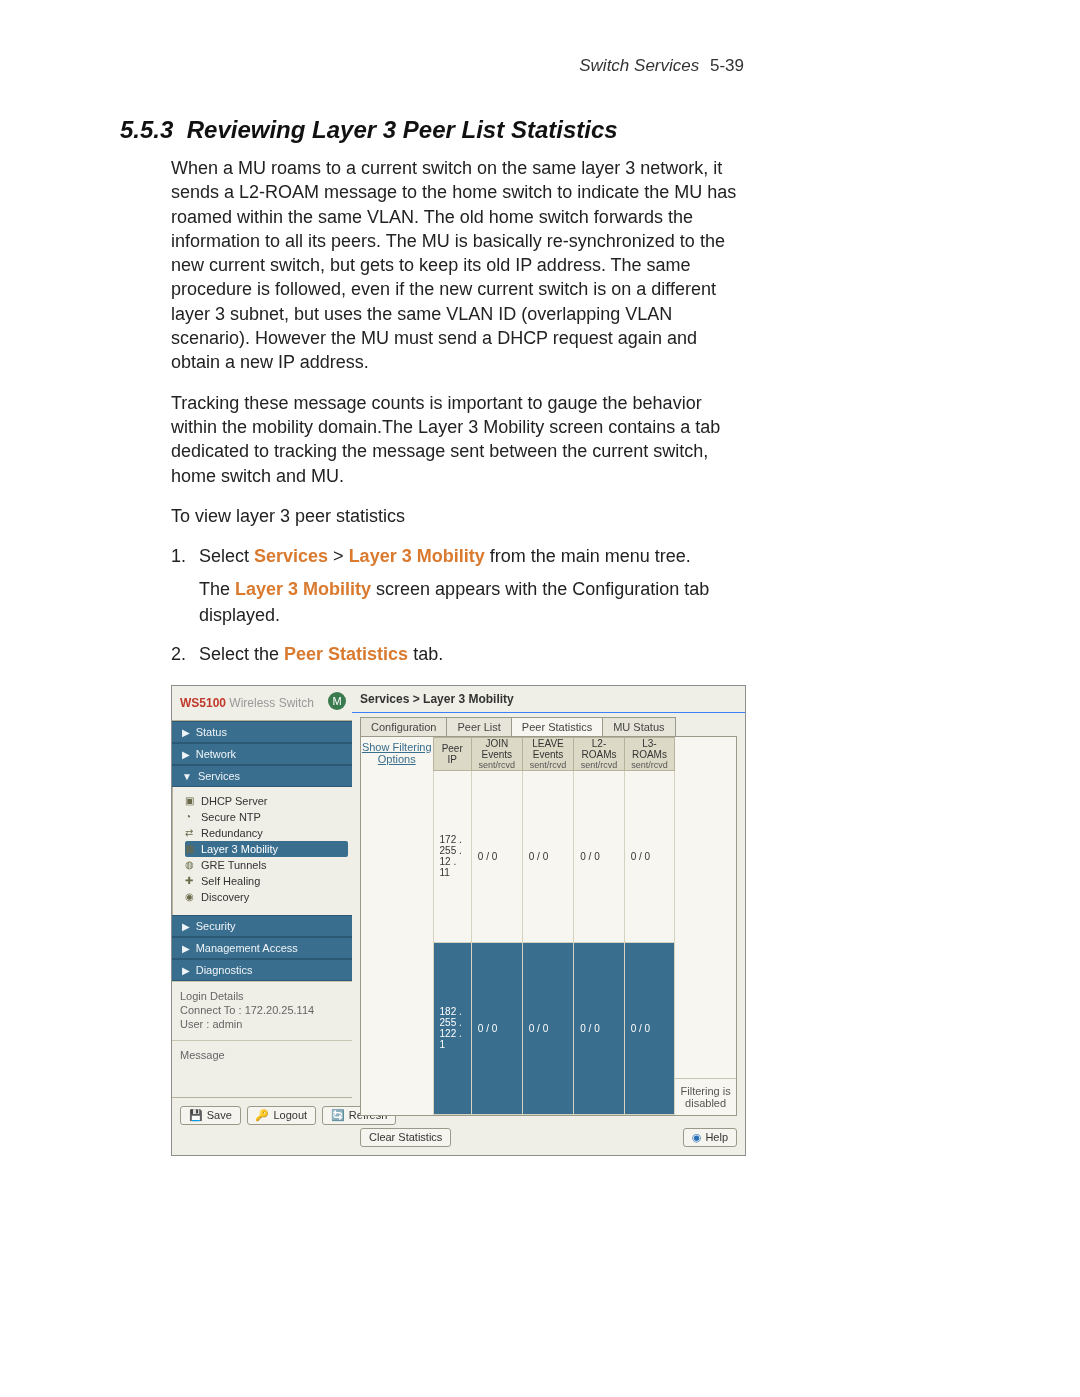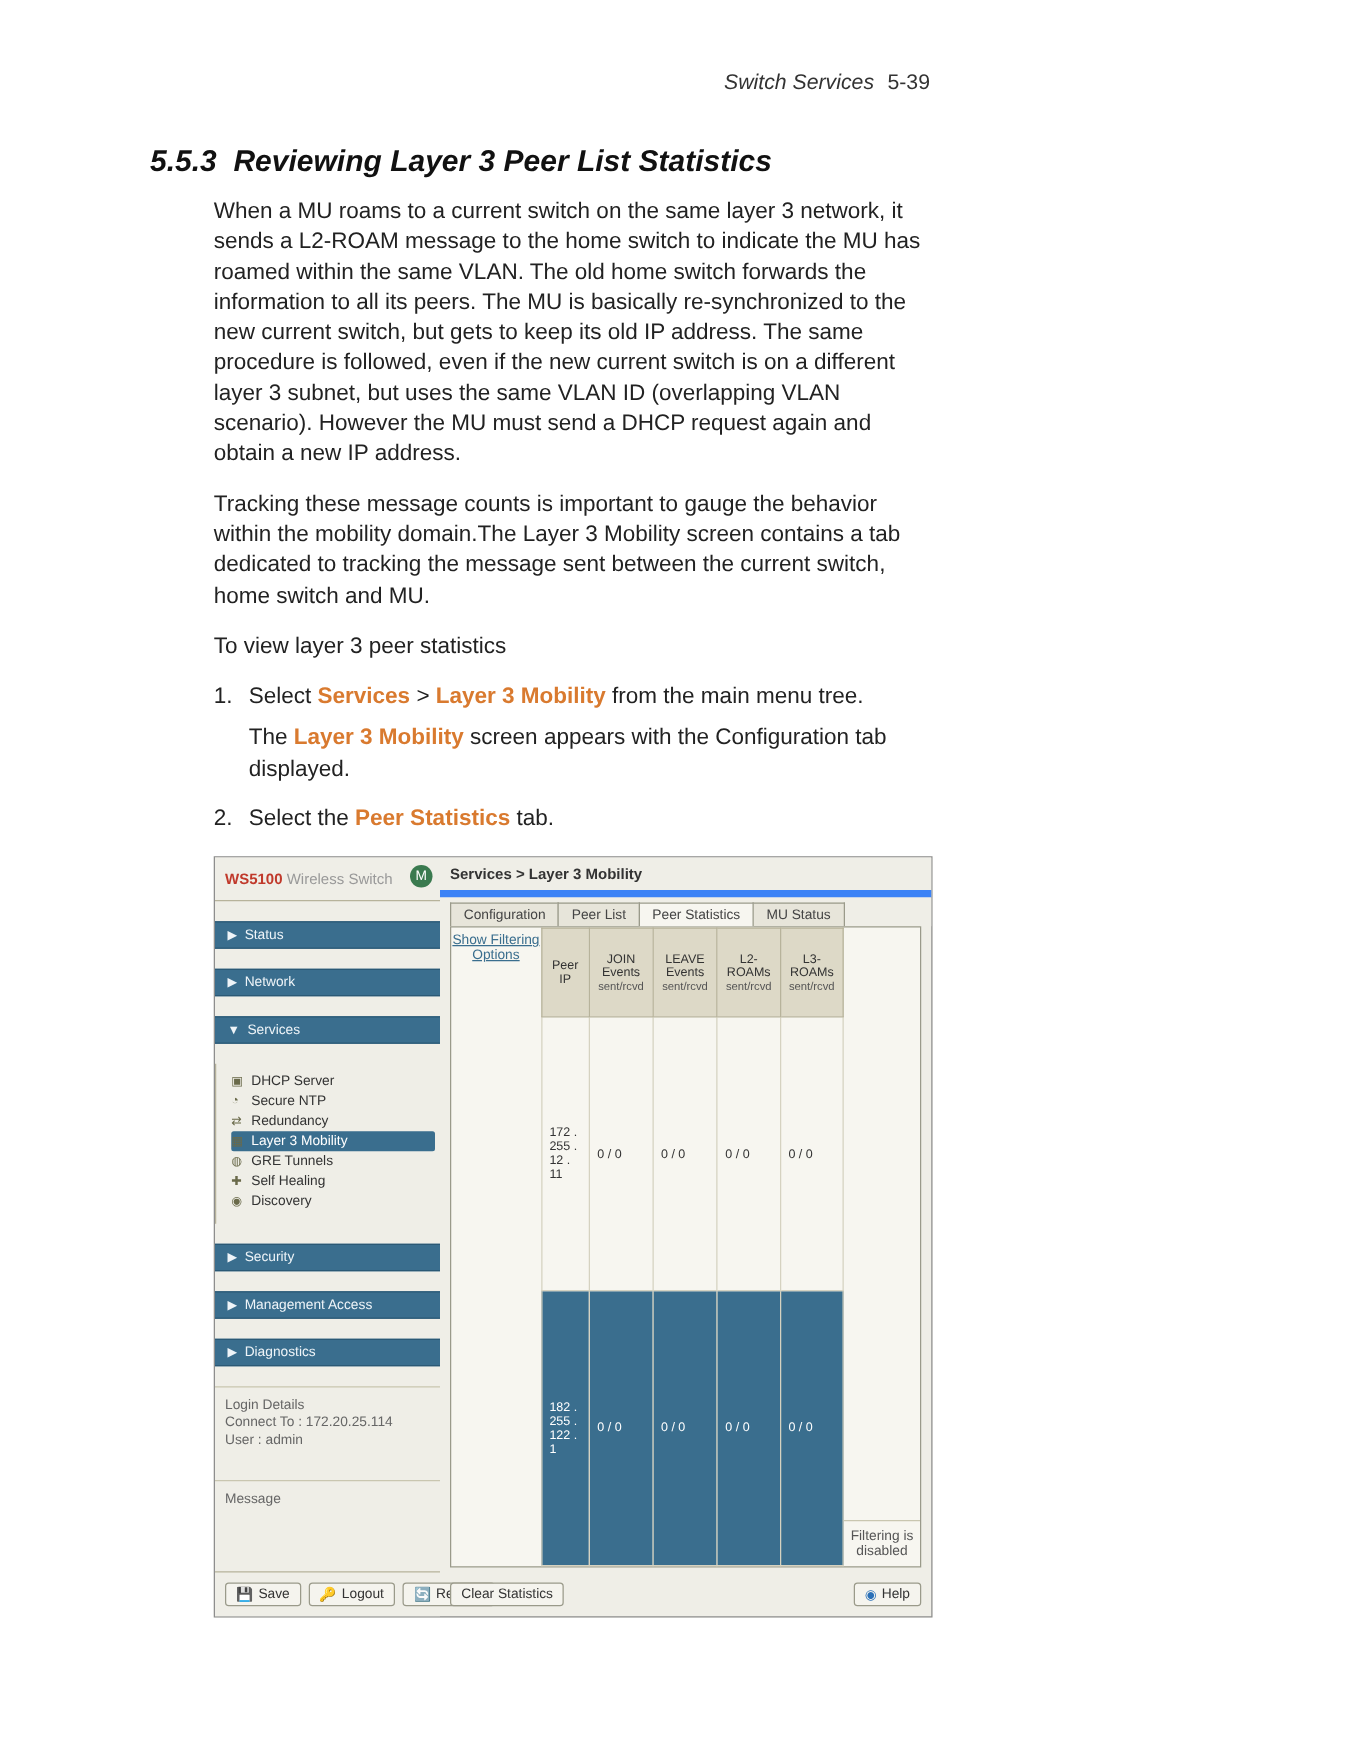--- a/index.html
+++ b/index.html
@@ -58,21 +58,20 @@
     font-family: Verdana, Arial, sans-serif;
     font-size: 11px;
     color: #333;
   }
   .ui-inner { display: flex; }
   .ui-left {
     width: 180px;
     flex: 0 0 180px;
     display: flex;
     flex-direction: column;
-    gap: 16px;
   }
   .ui-right { flex: 1; display: flex; flex-direction: column; }
 
   .brand {
     background: #efeee7;
     border-bottom: 1px solid #b7b39b;
     padding: 10px 8px;
     font-size: 12px;
     position: relative;
   }
@@ -139,21 +138,21 @@
     gap: 4px;
     cursor: pointer;
   }
 
   
   .crumb {
     background: #efeee7;
     padding: 6px 8px;
     font-weight: 700;
     font-size: 12px;
-    border-bottom: 6px solid #3b82f6;
+    border-bottom: 1px solid #3b82f6;
   }
   .tabs {
     background: #efeee7;
     padding: 4px 8px 0 8px;
     display: flex;
     gap: 0;
     font-size: 11px;
   }
   .tab {
     border: 1px solid #9a9a8a;
@@ -183,21 +182,21 @@
     cursor: pointer;
   }
   table.stats {
     width: 100%;
     border-collapse: collapse;
     font-size: 10px;
   }
   table.stats th {
     background: #ddd9c7;
     border: 1px solid #b7b39b;
-    padding: 19px 6px;
+    padding: 0 6px;
     font-weight: 400;
     color: #333;
     text-align: center;
   }
   table.stats th .sub { display: block; font-size: 9px; color: #555; }
   table.stats td {
     border: 1px solid #d5d2c0;
     padding: 2px 6px;
     text-align: left;
     font-size: 10px;

